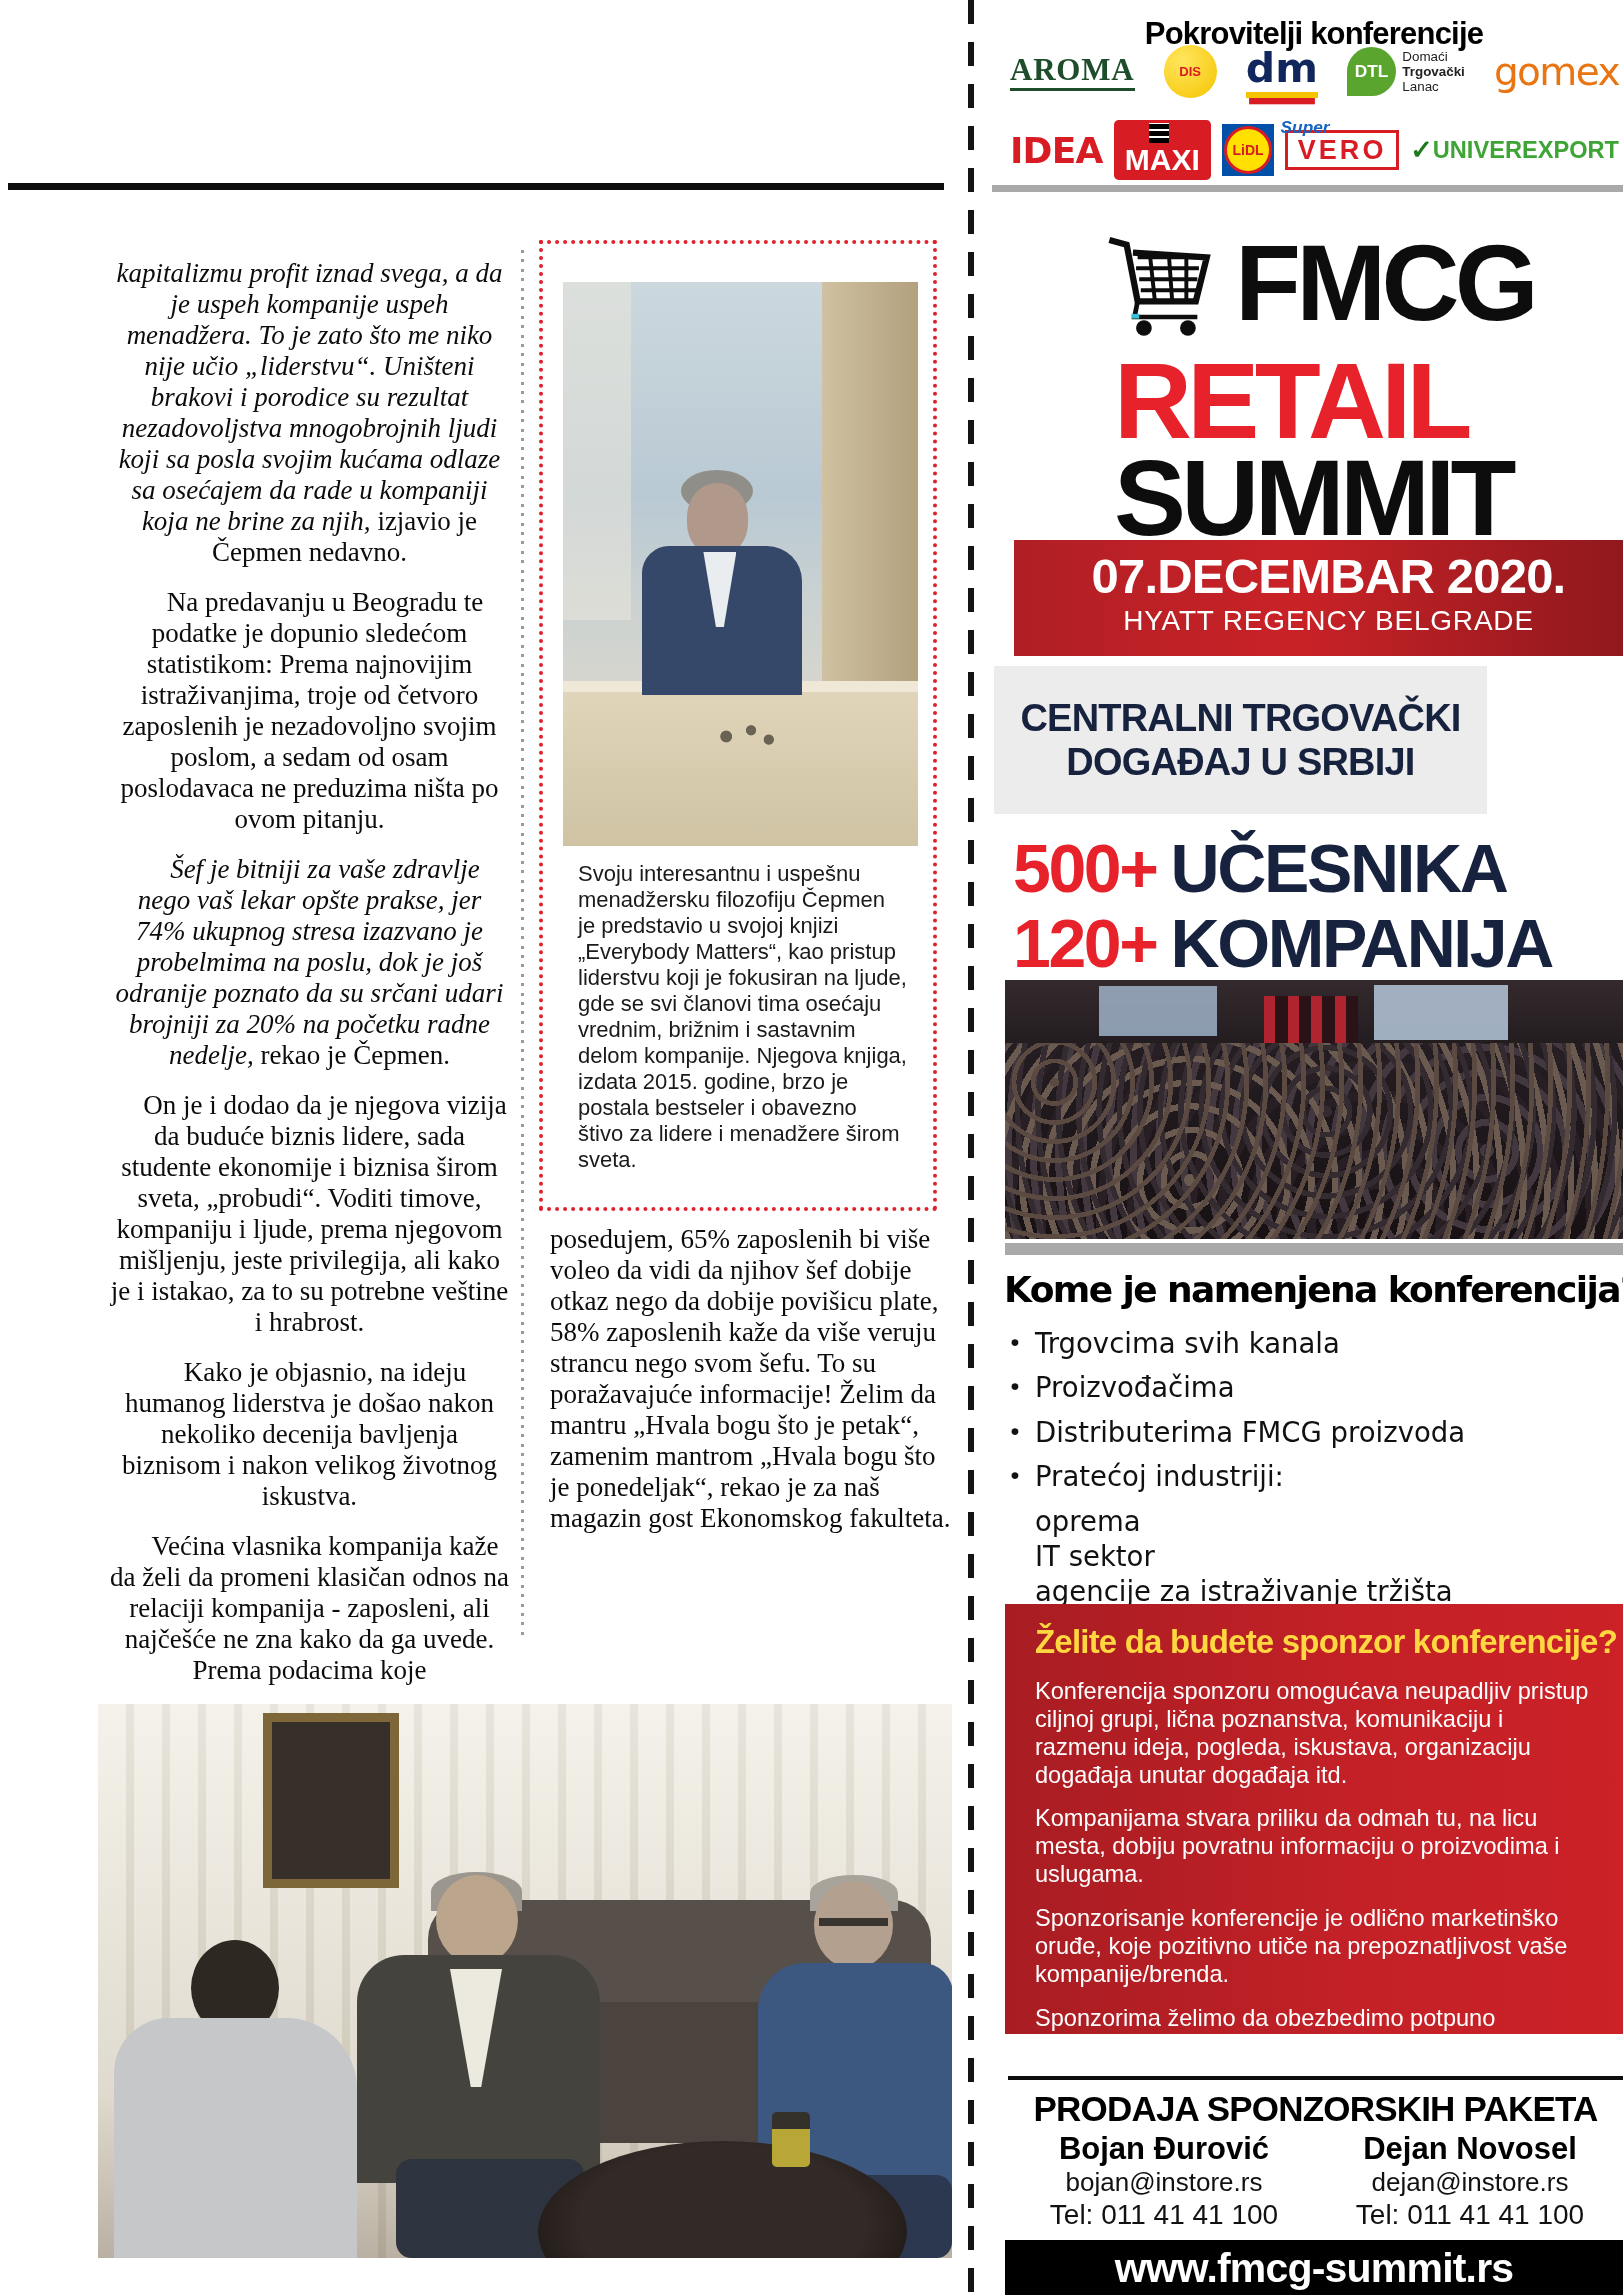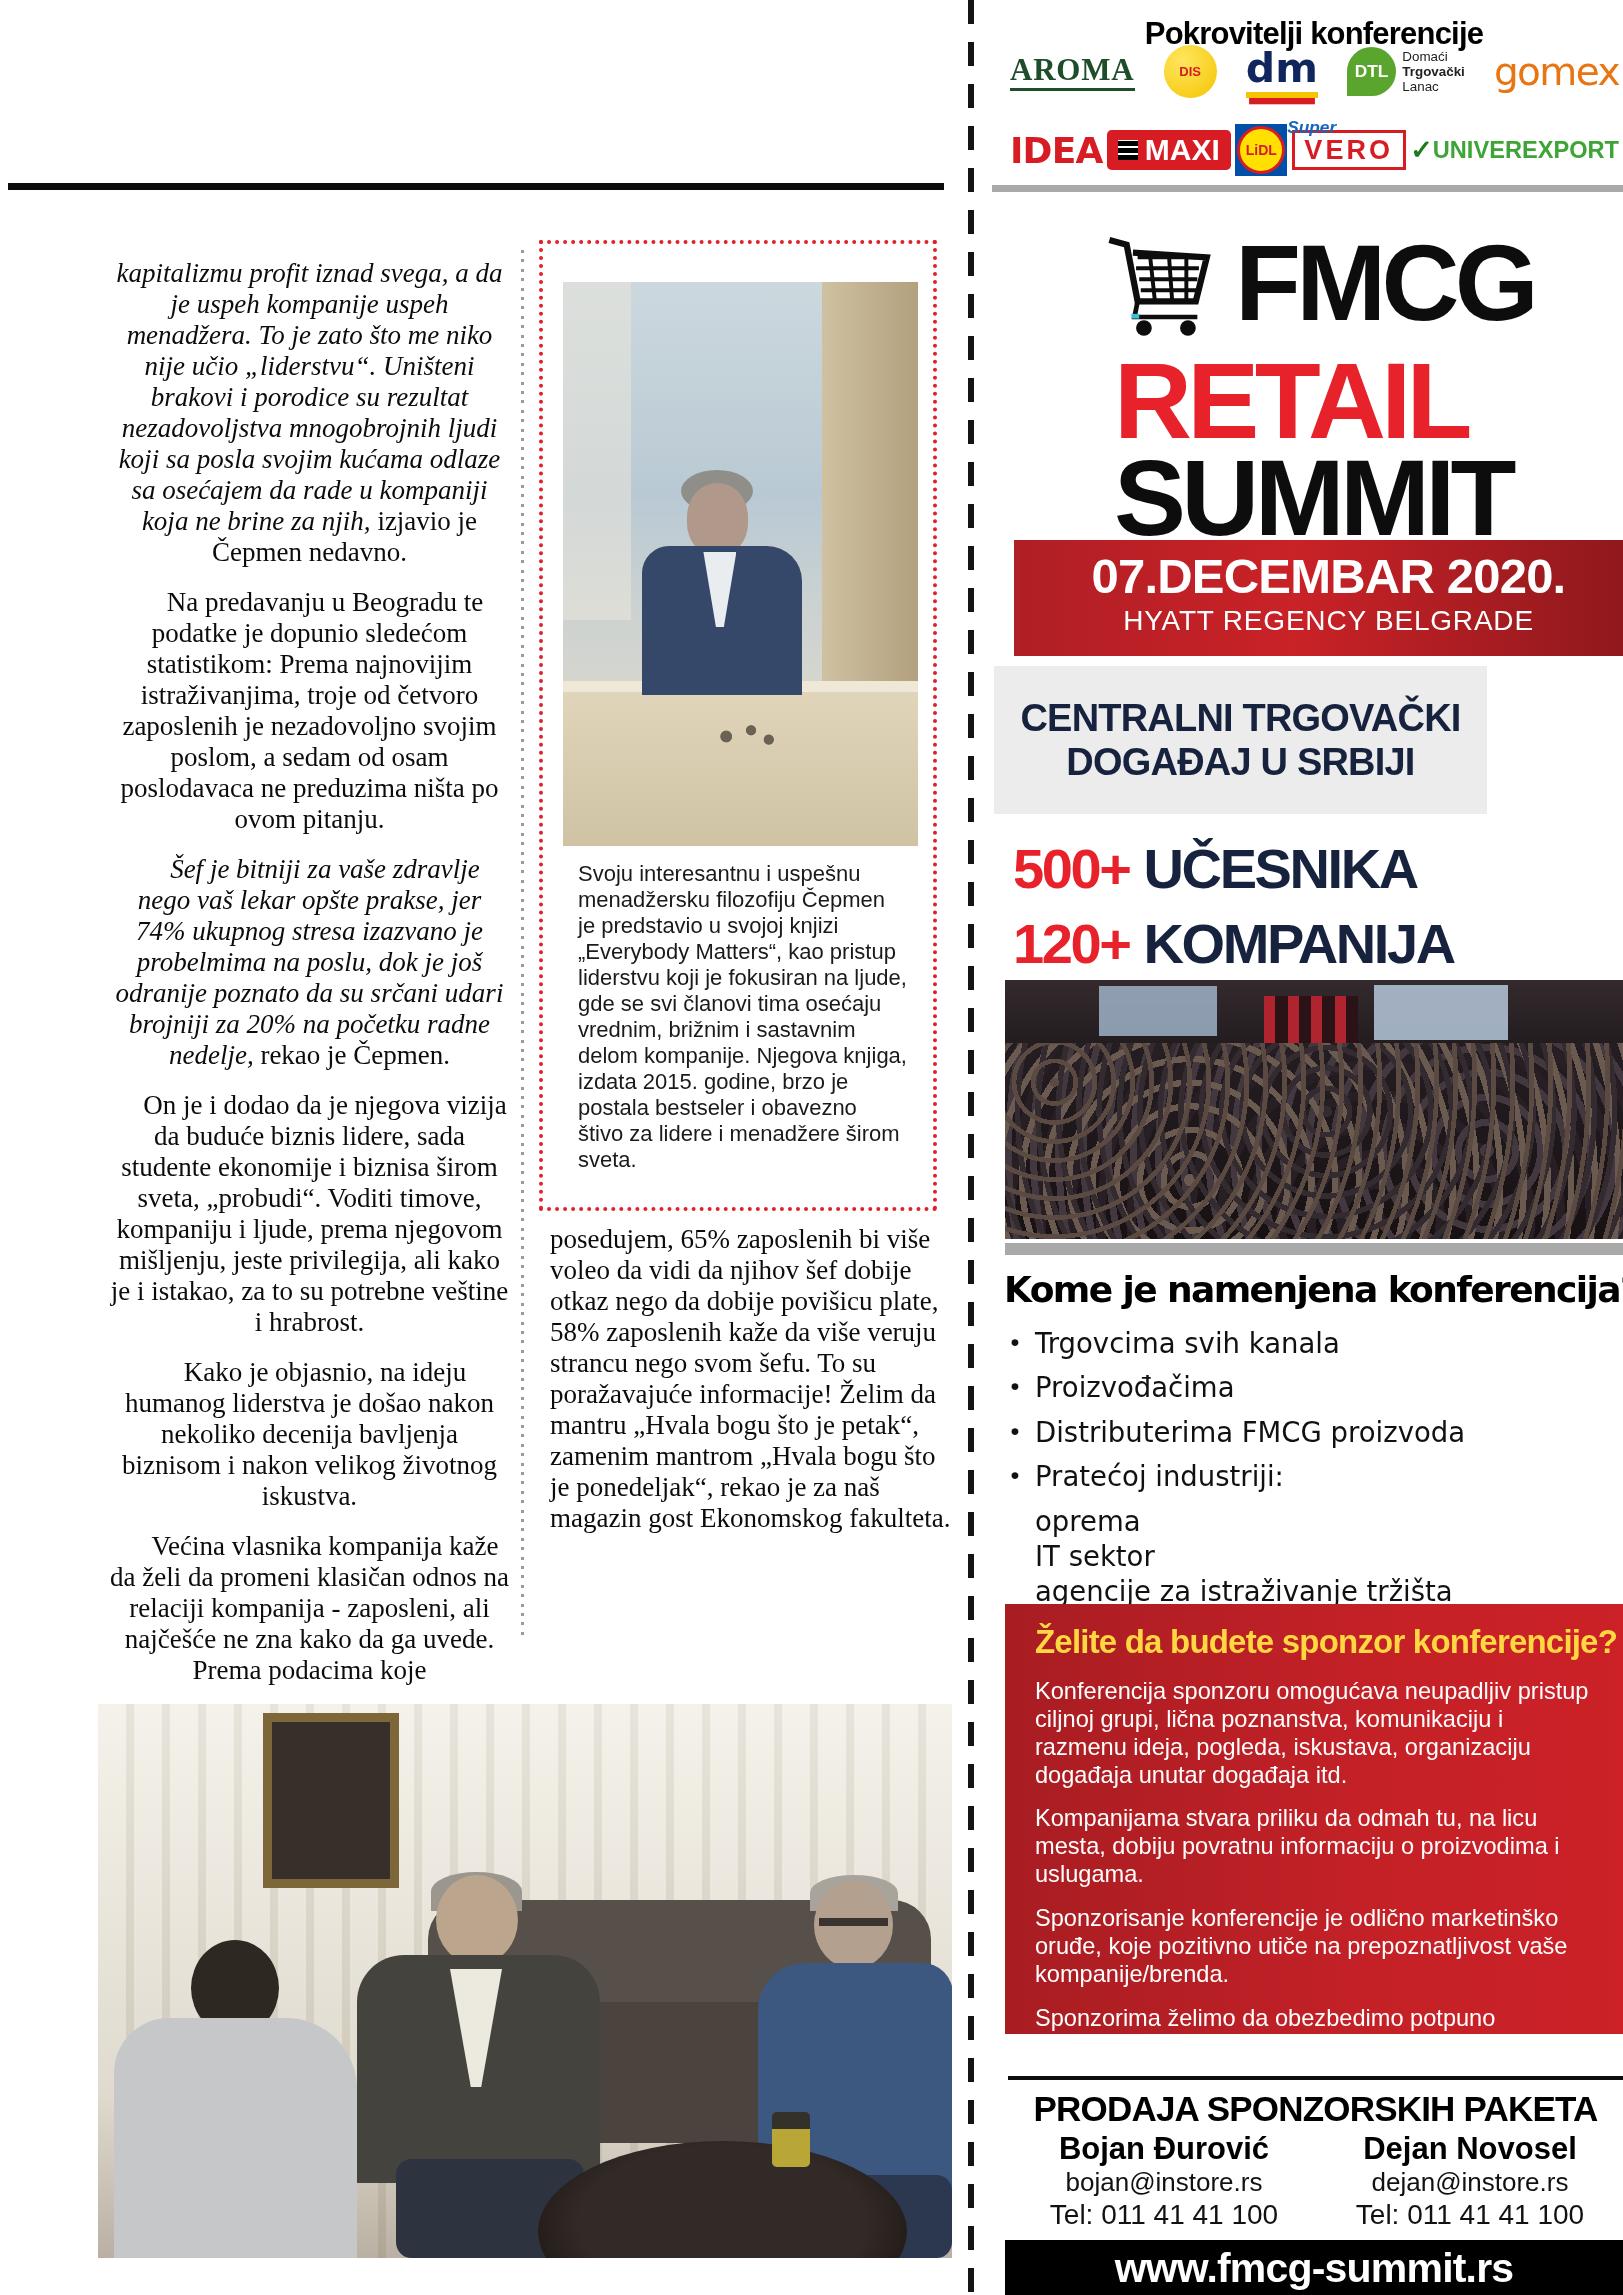--- a/index.html
+++ b/index.html
@@ -88,21 +88,21 @@
   .lg-dis{width:53px;height:53px;border-radius:50%;background:radial-gradient(circle at 35% 30%,#ffe65e,#f5c400);
         color:#d81c24;font-weight:bold;font-size:13px;}
   .lg-dm{color:#10265c;font-weight:bold;font-size:41px;font-family:"DejaVu Sans",sans-serif;
         border-bottom:6.3px solid #f5c400;box-shadow:0 9.4px 0 -3.1px #d81c24;}
   .lg-dtl-flower{width:49px;height:49px;border-radius:50% 50% 50% 0;background:#5aa52e;color:#fff;
         font-weight:bold;font-size:17.3px;display:flex;align-items:center;justify-content:center;}
   .lg-dtl-text{font-size:13.4px;line-height:15px;color:#222;margin-left:6.3px;}
   .lg-dtl-text b{display:block;}
   .lg-gomex{color:#e87511;font-weight:normal;font-size:39px;font-family:"DejaVu Sans",sans-serif;letter-spacing:-1.6px;}
   .lg-idea{color:#d81c24;font-weight:bold;font-size:36px;font-family:"DejaVu Sans",sans-serif;letter-spacing:-0.8px;}
-  .lg-maxi{background:#d81c24;color:#fff;font-weight:bold;font-size:30px;padding:3.1px 11px;border-radius:4.7px;}
+  .lg-maxi{background:#d81c24;color:#fff;font-weight:bold;font-size:30px;padding:3.1px 11px;border-radius:4.7px;flex-direction:column;}
   .lg-maxi .grid{display:inline-block;width:20.4px;height:20.4px;margin-right:6.3px;
         background:repeating-linear-gradient(0deg,#000 0 4.7px,#fff 4.7px 7px);}
   .lg-lidl{width:52px;height:52px;background:#0050aa;display:flex;align-items:center;justify-content:center;}
   .lg-lidl .ball{width:42px;height:42px;border-radius:50%;background:#ffe000;border:3.1px solid #d81c24;
         color:#d81c24;font-weight:bold;font-size:14px;display:flex;align-items:center;justify-content:center;}
   .lg-vero{position:relative;}
   .lg-vero .super{position:absolute;left:-4.7px;top:-12.6px;color:#1565c0;font-style:italic;font-weight:bold;font-size:17.3px;}
   .lg-vero .vero{border:3.1px solid #d81c24;color:#d81c24;font-weight:bold;font-size:27px;
         padding:1.6px 9.4px;letter-spacing:3.1px;background:#fff;}
   .lg-univer{color:#3da435;font-weight:bold;font-size:23.6px;letter-spacing:0px;}
@@ -118,21 +118,21 @@
   .date-bar{left:994px;top:540px;width:629px;height:116px;text-align:center;color:#fff;
         background:linear-gradient(90deg,#b01f25 0%,#c92227 45%,#8c181c 100%);margin-left:20px;}
   .date-line{font-size:49px;font-weight:bold;letter-spacing:-0.8px;margin-top:7.9px;}
   .venue-line{font-size:28px;font-weight:300;letter-spacing:0.8px;margin-top:1.6px;}
 
   .tagline-box{left:994px;top:666px;width:493px;height:148px;background:#ececec;text-align:center;
         display:flex;flex-direction:column;justify-content:center;}
   .tagline-box div{font-size:38px;font-weight:bold;letter-spacing:-0.8px;color:#17233e;line-height:44px;}
 
   .stats{left:1013px;top:831px;width:597px;}
-  .stat-line{font-size:56px;font-weight:bold;letter-spacing:-2.4px;line-height:75px;white-space:nowrap;}
+  .stat-line{font-size:68px;font-weight:bold;letter-spacing:-2.4px;line-height:75px;white-space:nowrap;}
   .stat-num{color:#e8222a;}
   .stat-label{color:#17233e;margin-left:14px;}
 
   
   .photoB{left:1005px;top:980px;width:618px;height:259px;overflow:hidden;background:#1c1518;}
   .pb-stage{position:absolute;left:0;top:0;width:100%;height:75px;
         background:linear-gradient(180deg,#342a2e,#201a1d);}
   .pb-screen1{position:absolute;left:94px;top:6.3px;width:118px;height:50px;background:#9fb3c8;opacity:.85;}
   .pb-screen2{position:absolute;left:369px;top:4.7px;width:134px;height:55px;background:#aebfd2;opacity:.9;}
   .pb-banners{position:absolute;left:259px;top:15.7px;width:94px;height:55px;

